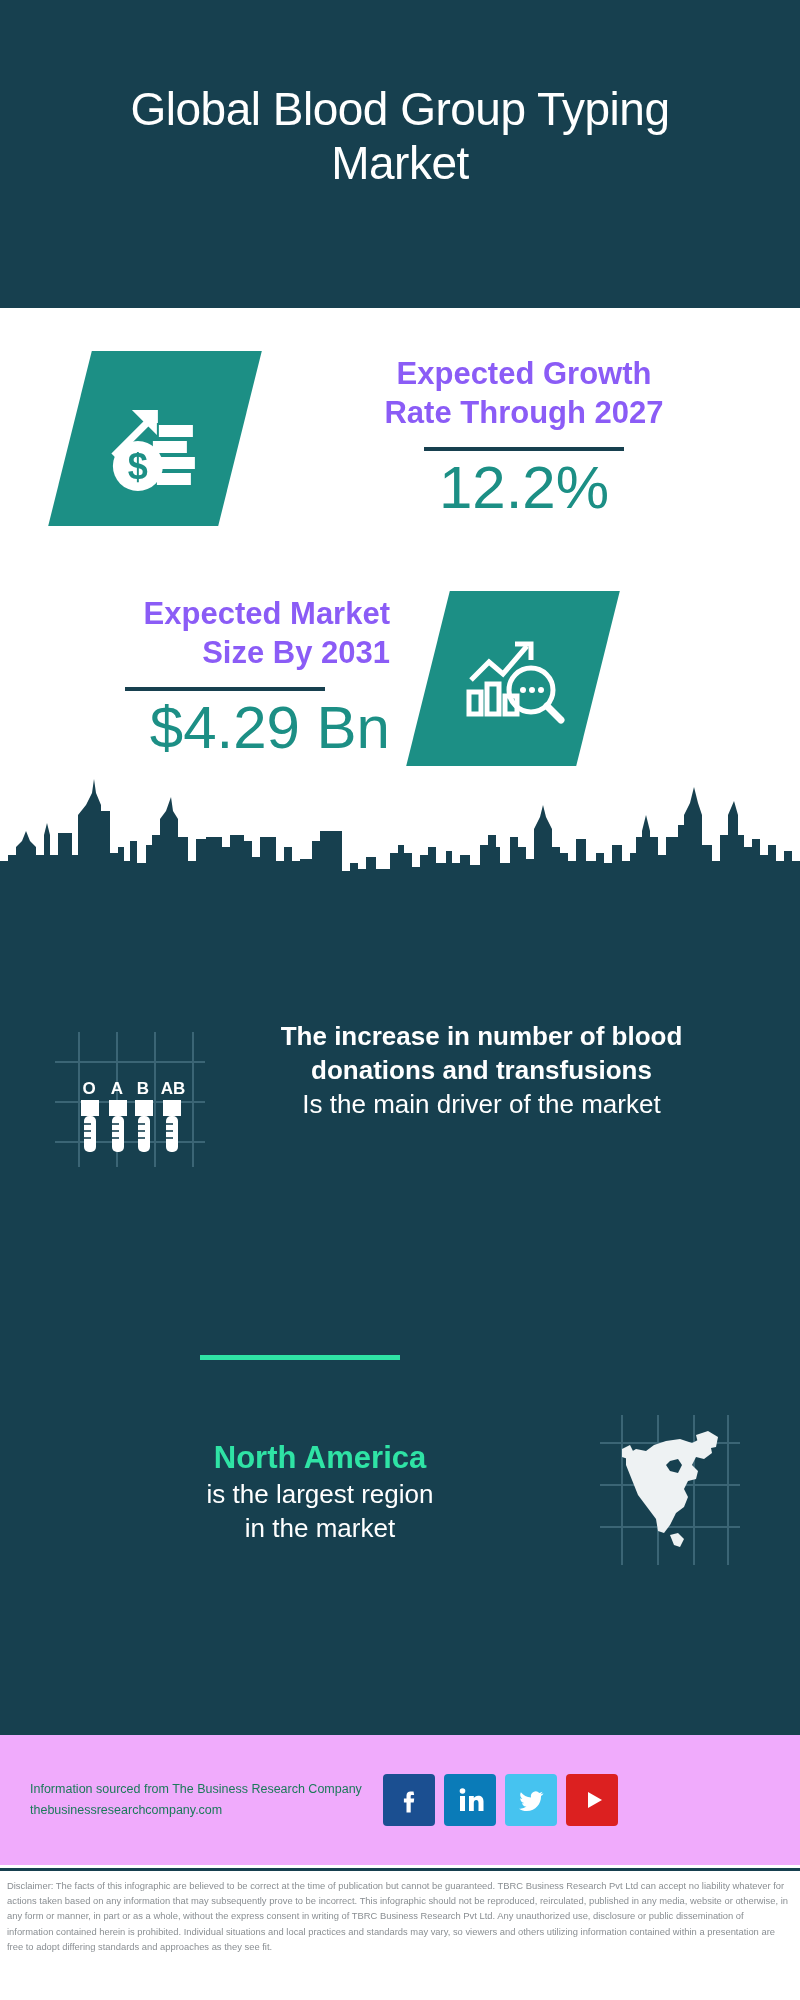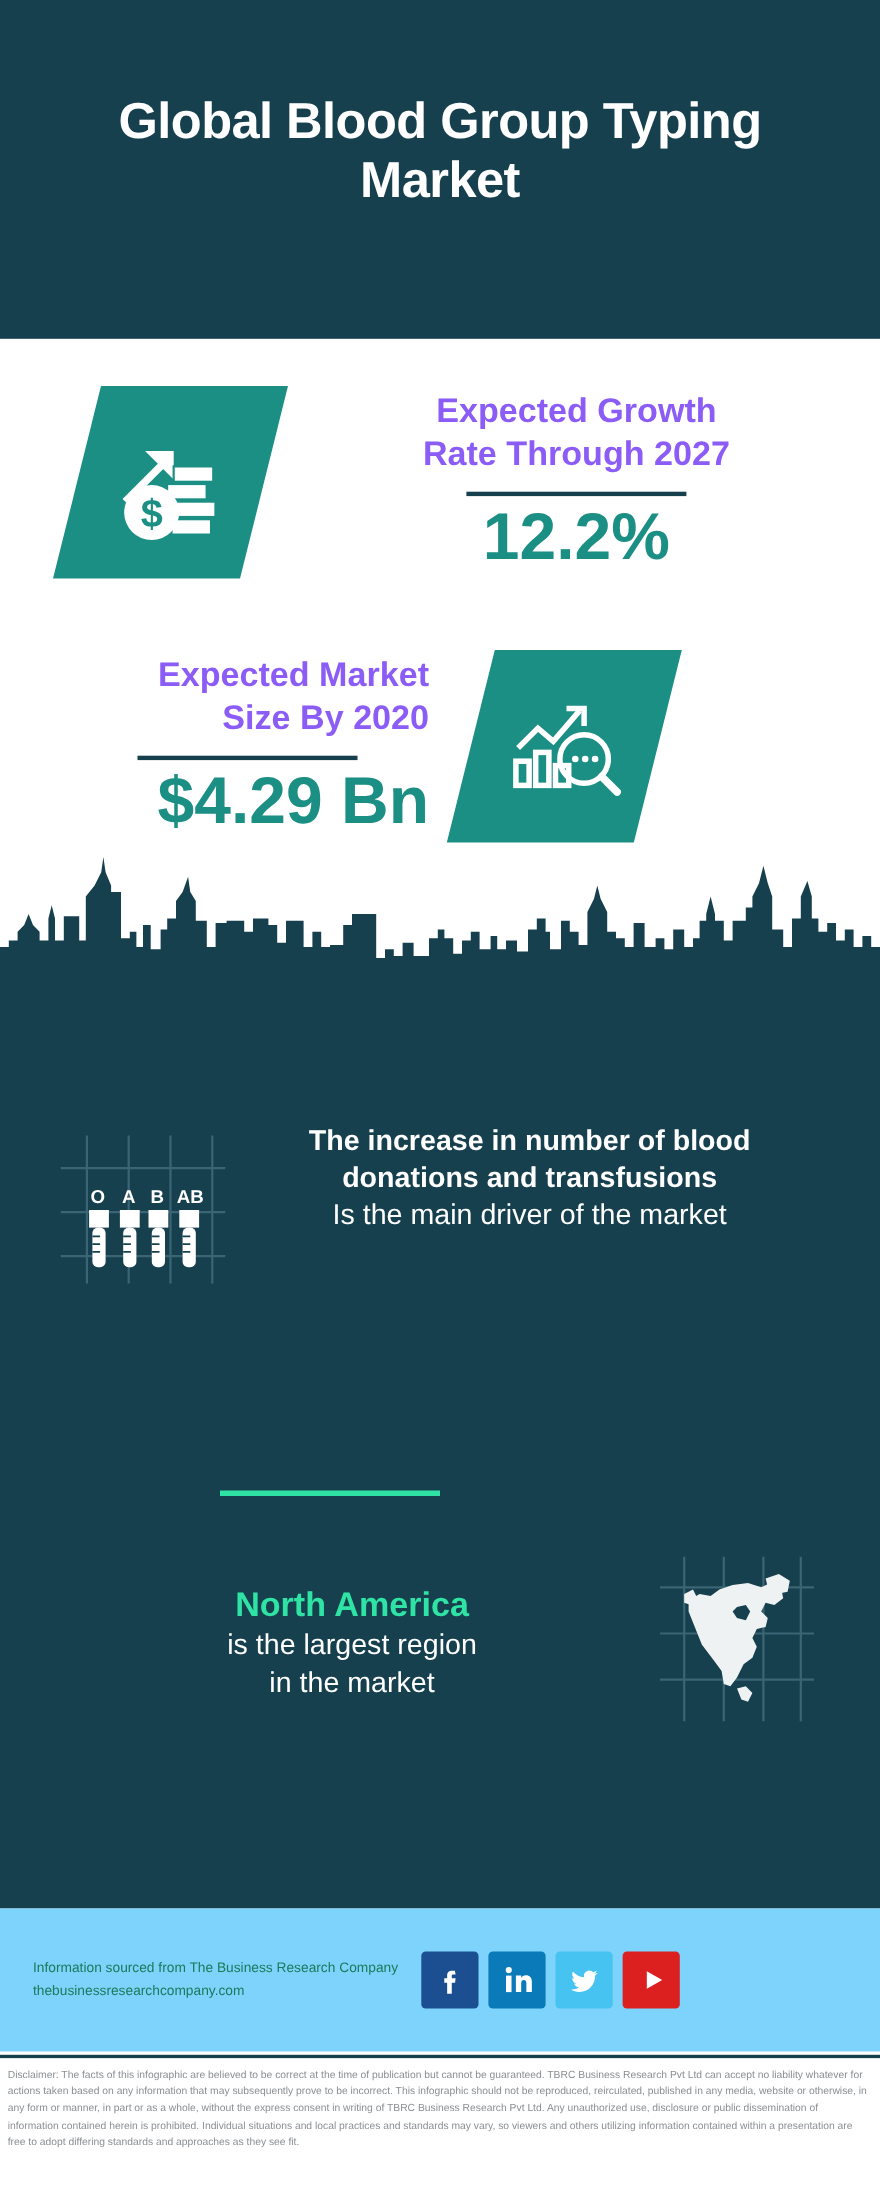--- a/index.html
+++ b/index.html
@@ -11,21 +11,21 @@
   }
   .page { position:relative; width:800px; height:2000px; background:#fff; }
 
   
   .header {
     position:absolute; left:0; top:0; width:800px; height:308px;
     background:#17404f;
     display:flex; align-items:center; justify-content:center;
   }
   .header-title {
-    color:#ffffff; font-weight:bold; font-size:46px; line-height:1.18;
+    color:#ffffff; font-weight:normal; font-size:46px; line-height:1.18;
     text-align:center; letter-spacing:-0.5px; width:640px;
     padding-bottom:36px;
   }
 
   
   .stat1 {
     position:absolute; left:0; top:308px; width:800px; height:260px;
     display:flex; align-items:center;
   }
   .para-icon {
@@ -37,21 +37,21 @@
   .para-icon > svg { transform:skewX(14deg); }
   .stat1-icon-wrap { margin-left:70px; }
   .stat1-text { margin-left:38px; text-align:center; flex:1; padding-right:30px;}
   .stat-label {
     color:#8b5cf6; font-weight:bold; font-size:31px; line-height:1.25;
   }
   .stat-rule {
     width:200px; height:4px; background:#17404f; margin:14px auto 4px auto;
   }
   .stat-value {
-    color:#1c8f85; font-weight:bold; font-size:60px; line-height:1.1;
+    color:#1c8f85; font-weight:normal; font-size:60px; line-height:1.1;
   }
 
   
   .stat2 {
     position:absolute; left:0; top:568px; width:800px; height:220px;
     display:flex; align-items:center;
   }
   .stat2-text { margin-left:60px; text-align:right; width:330px; }
   .stat2-icon-wrap { margin-left:38px; }
 
@@ -82,21 +82,21 @@
     position:absolute; left:0; top:520px; width:800px;
     display:flex; align-items:center;
   }
   .region-text { flex:1; text-align:center; padding-left:40px; }
   .region-name { color:#2fe3a5; font-weight:bold; font-size:31px; line-height:1.3; }
   .map-wrap { margin-right:60px; }
 
   
   .footer {
     position:absolute; left:0; top:1735px; width:800px; height:130px;
-    background:#7dd3fc; display:flex; align-items:center;
+    background:#f0abfc; display:flex; align-items:center;
   }
   .src-text { margin-left:30px; width:345px; }
   .src-line { color:#1b7a5a; font-size:12.5px; line-height:1.65; }
   .socials { display:flex; gap:9px; margin-left:8px; }
   .sicon { width:52px; height:52px; border-radius:4px; display:flex; align-items:center; justify-content:center; }
   .s-fb { background:#1b4f91; }
   .s-li { background:#0a7bb8; }
   .s-tw { background:#46c3f0; }
   .s-yt { background:#dc2020; }
 
@@ -143,21 +143,21 @@
       <div class="stat-label">Expected Growth</div>
       <div class="stat-label">Rate Through 2027</div>
       <div class="stat-rule"></div>
       <div class="stat-value">12.2%</div>
     </div>
   </div>
 
   <div class="stat2">
     <div class="stat2-text">
       <div class="stat-label">Expected Market</div>
-      <div class="stat-label">Size By 2020</div>
+      <div class="stat-label">Size By 2031</div>
       <div class="stat-rule"></div>
       <div class="stat-value">$4.29 Bn</div>
     </div>
     <div class="stat2-icon-wrap">
       <div class="para-icon">
         <svg width="112" height="105" viewBox="0 0 112 105">
           <g stroke="#ffffff" fill="none" stroke-width="5">
             <polyline points="14,54 32,36 46,48 70,20"></polyline>
             <polyline points="58,18 74,18 74,34" stroke-width="5"></polyline>
             <rect x="12" y="66" width="12" height="22"></rect>

